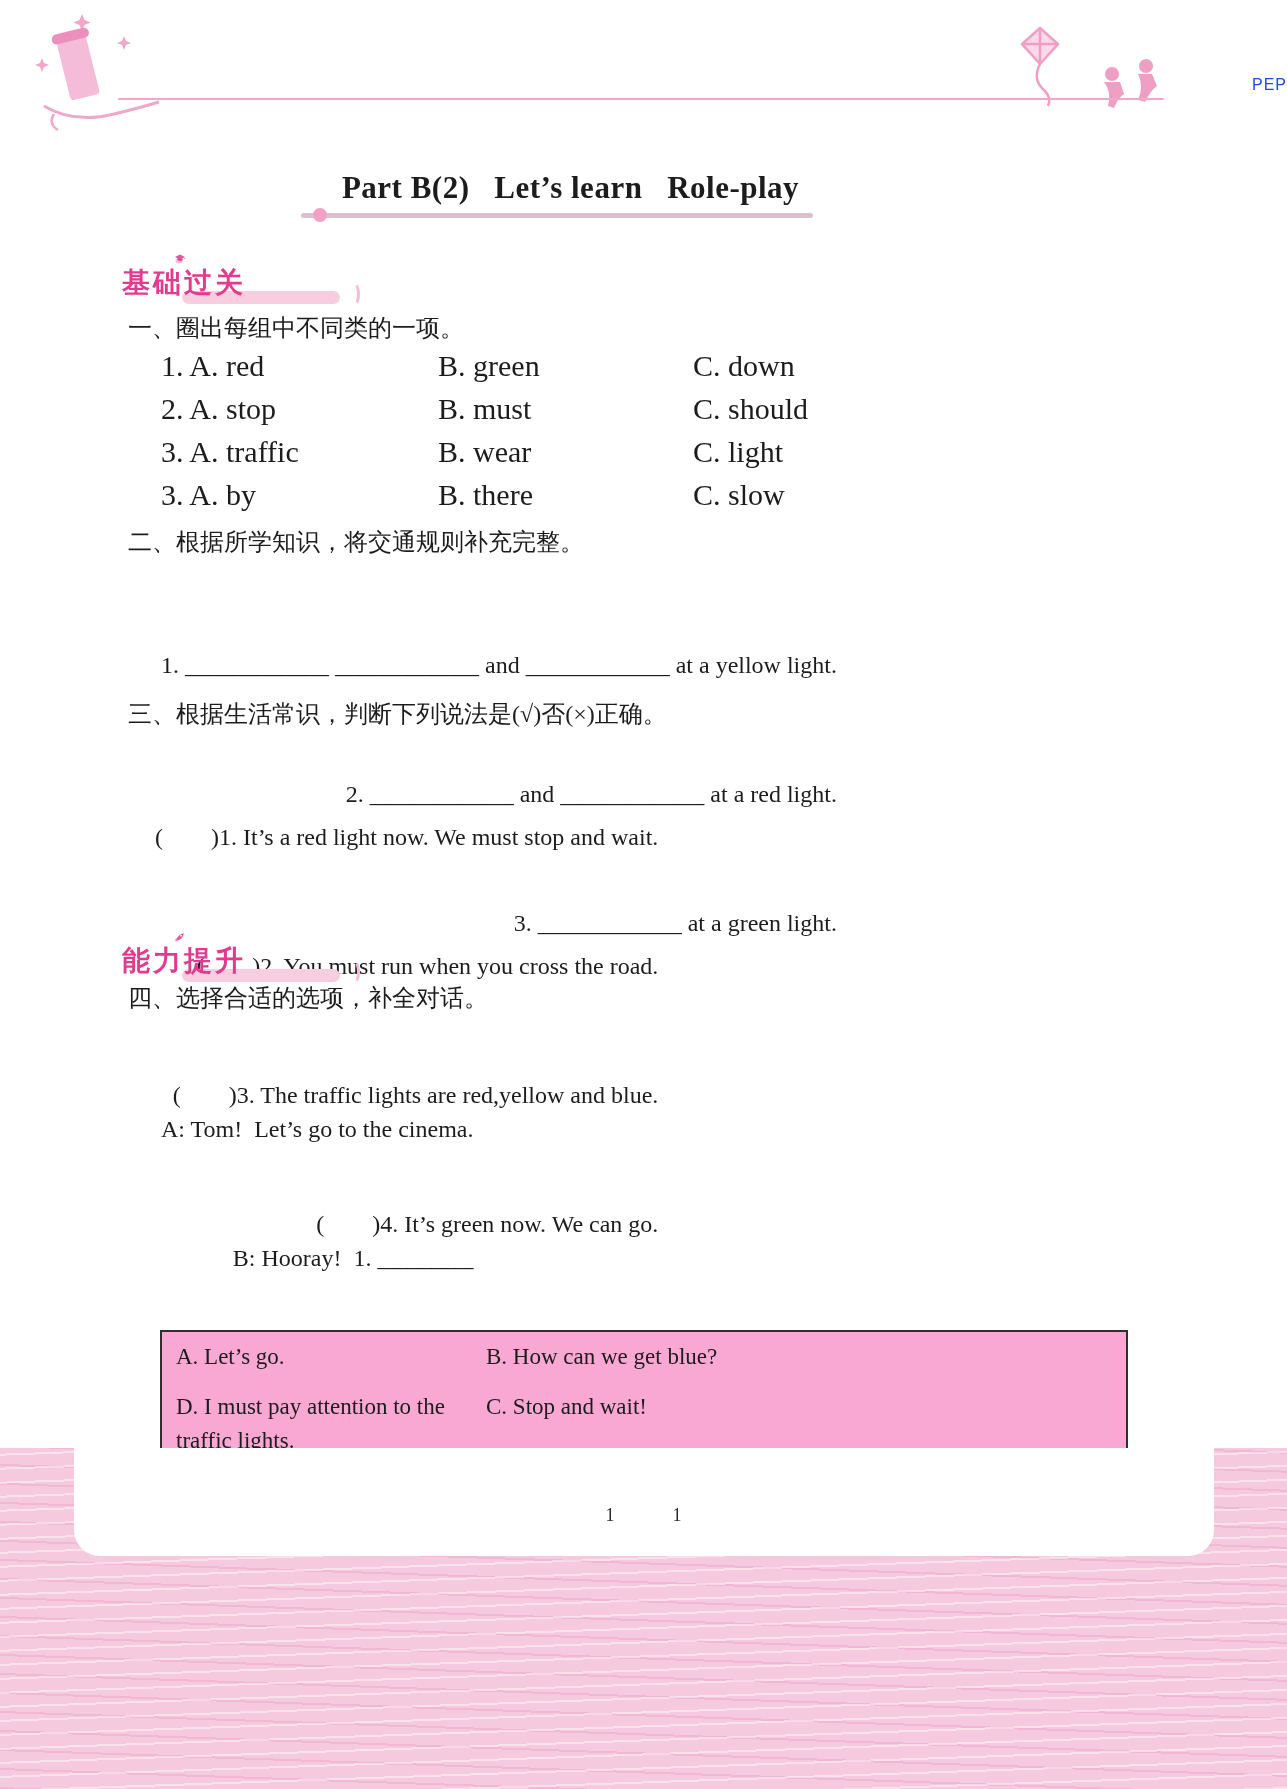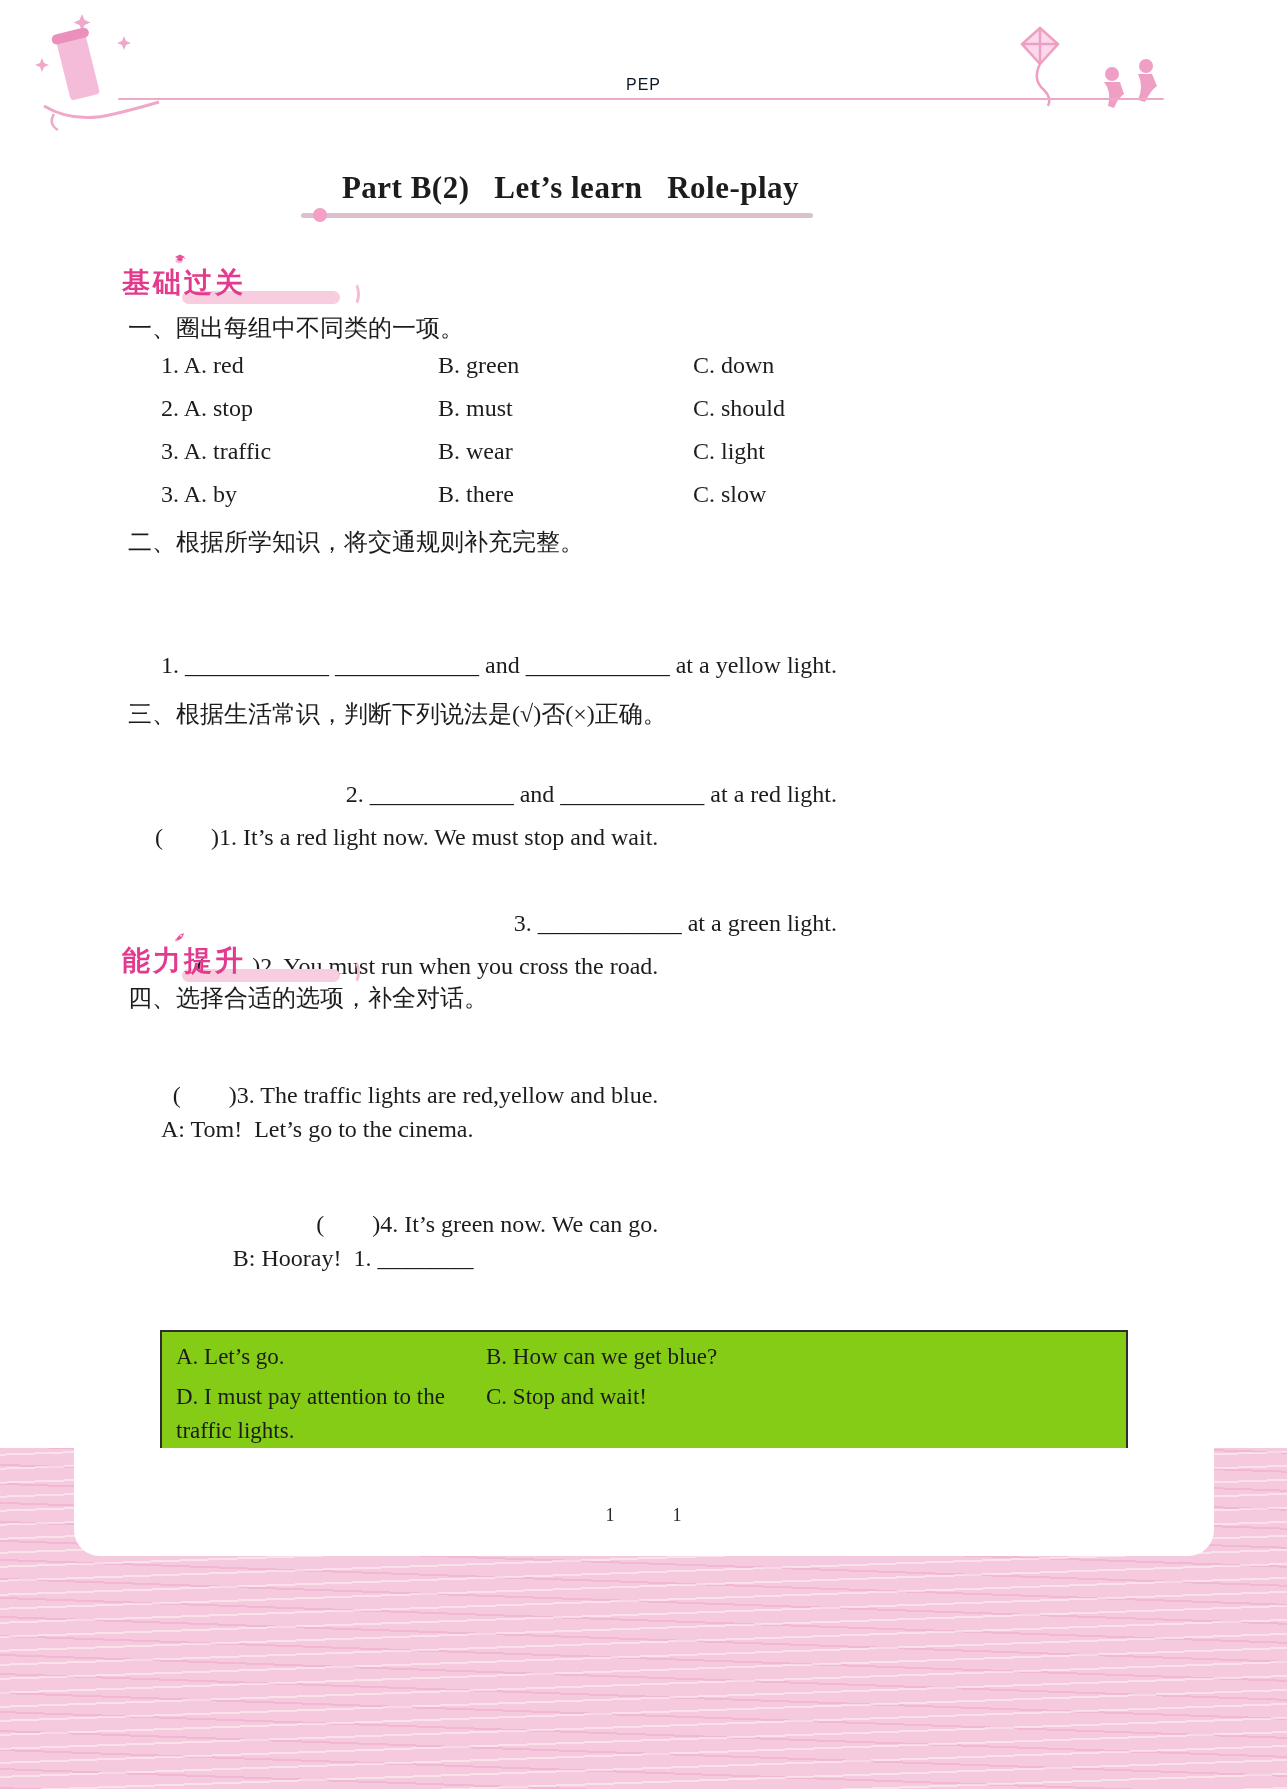--- a/index.html
+++ b/index.html
@@ -11,22 +11,22 @@
   .page {
     position:relative;
     width:1287px; height:1789px;
     background:#ffffff;
     overflow:hidden;
   }
 
   
   .brand {
     position:absolute; top:76px; left:0; width:100%;
-    text-align:center; font-size:16px; letter-spacing:1px;
-    color:#0f172a; font-family:"Liberation Sans",sans-serif;
+    text-align:right; font-size:16px; letter-spacing:1px;
+    color:#1d4ed8; font-family:"Liberation Sans",sans-serif;
   }
   .top-line {
     position:absolute; top:98px; left:118px; width:1046px; height:2px;
     background:#efa9c8; border-radius:2px;
   }
   .decor-left  { position:absolute; left:24px;  top:6px;  width:150px; height:130px; }
   .decor-right { position:absolute; left:1000px; top:22px; width:190px; height:95px; }
 
   
   .title {
@@ -64,33 +64,33 @@
   }
 
   
   .ex-heading {
     position:absolute; left:128px; font-size:24px; white-space:pre-wrap;
   }
   .lines { position:absolute; font-size:24px; line-height:43px; white-space:pre-wrap;text-align:right; }
   .ex1-rows {
     position:absolute; left:161px; top:344px;
     display:grid; grid-template-columns:277px 255px auto;
-    font-size:24px; line-height:43px; white-space:pre-wrap;
+    font-size:30px; line-height:43px; white-space:pre-wrap;
   }
   .ex2-items { left:161px; top:558px; }
   .ex3-items { left:155px; top:730px; }
   .ex4-dialog { left:161px; top:1022px; }
 
   
   .options-box {
     position:absolute; left:160px; top:1330px; width:968px;
     border:2px solid #2e2e2e; padding:8px 14px;
-    display:grid; grid-template-columns:310px 1fr; row-gap:6px;
+    display:grid; grid-template-columns:310px 1fr; row-gap:16px;
     font-size:23px; line-height:34px; white-space:pre-wrap;
-    background:#84cc16;
+    background:#f9a8d4;
   }
 
   
   .footer-band {
     position:absolute; left:0; top:1448px; width:100%; height:341px;
     background-color:#f6cade;
     background-image:
       repeating-linear-gradient(-2deg, rgba(255,255,255,.45) 0 2px, transparent 2px 14px),
       repeating-linear-gradient(2deg, rgba(233,150,190,.35) 0 2px, transparent 2px 19px);
   }

